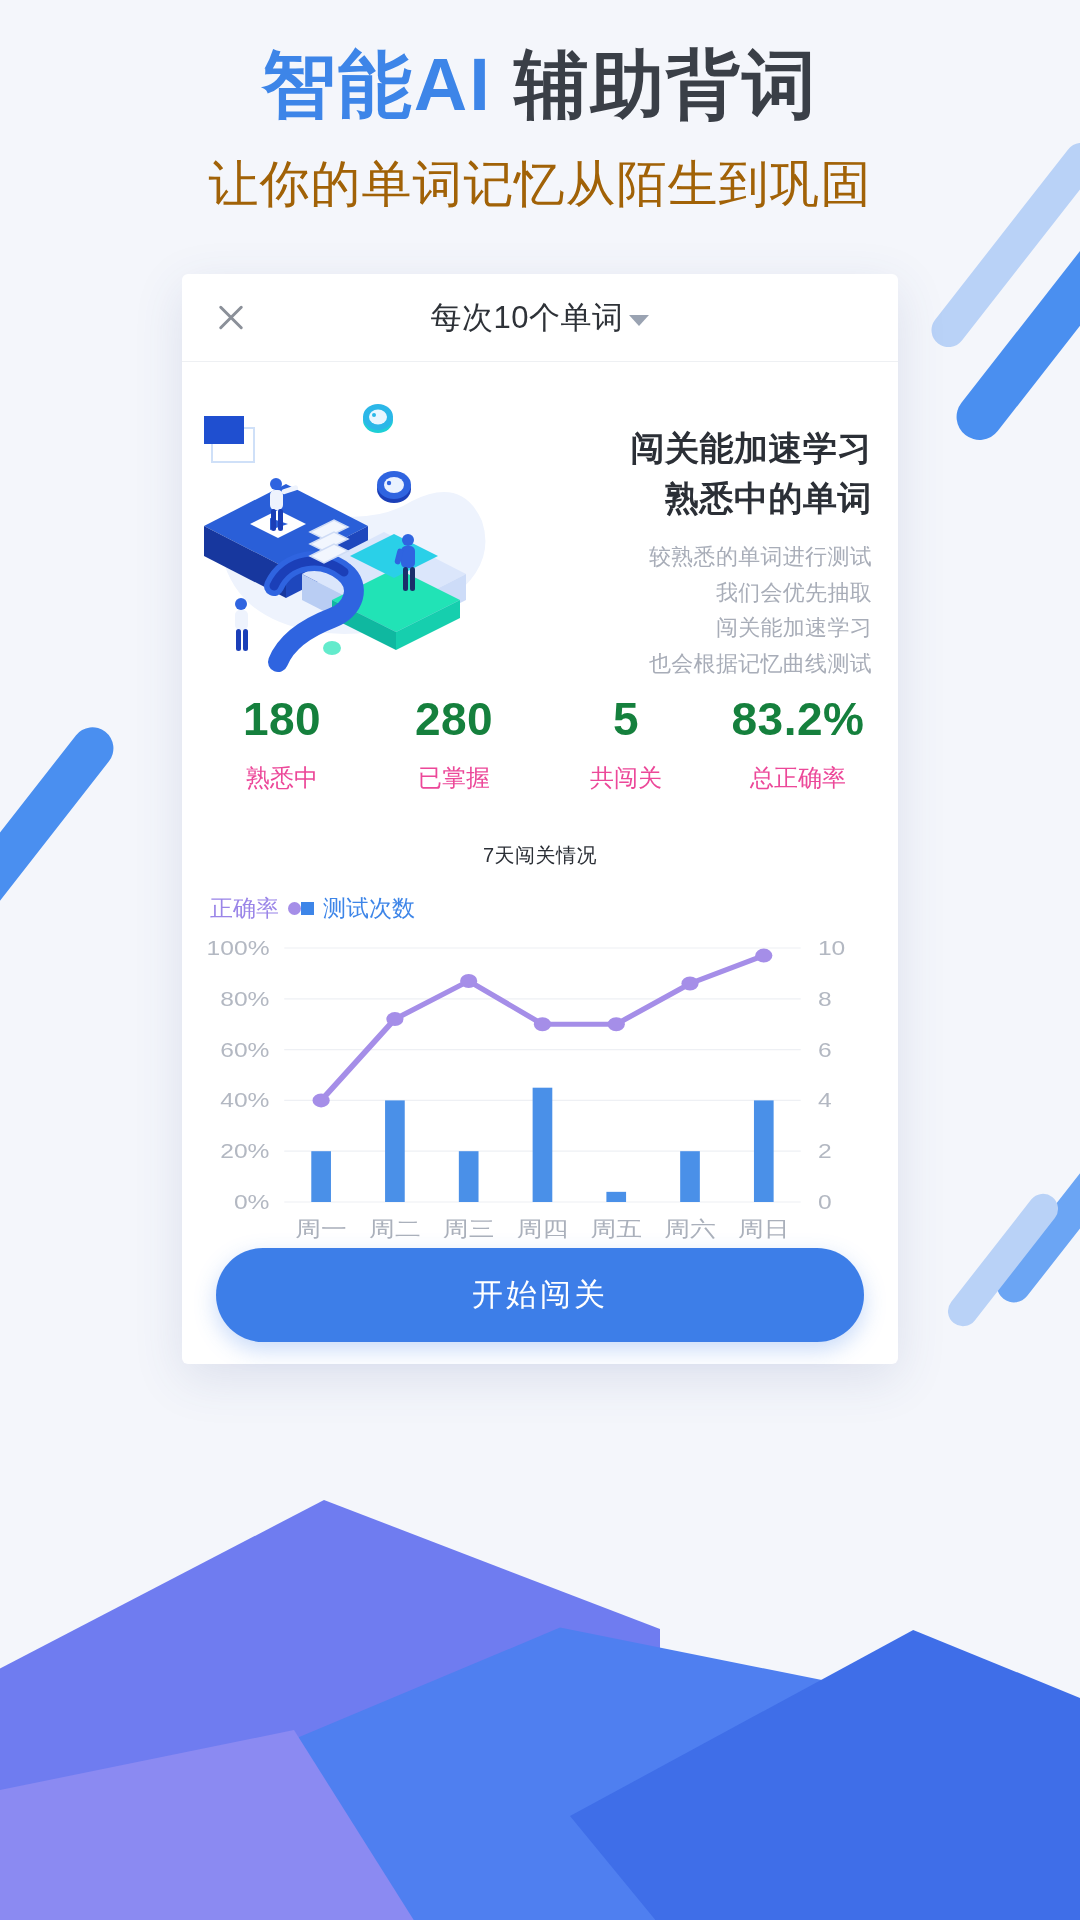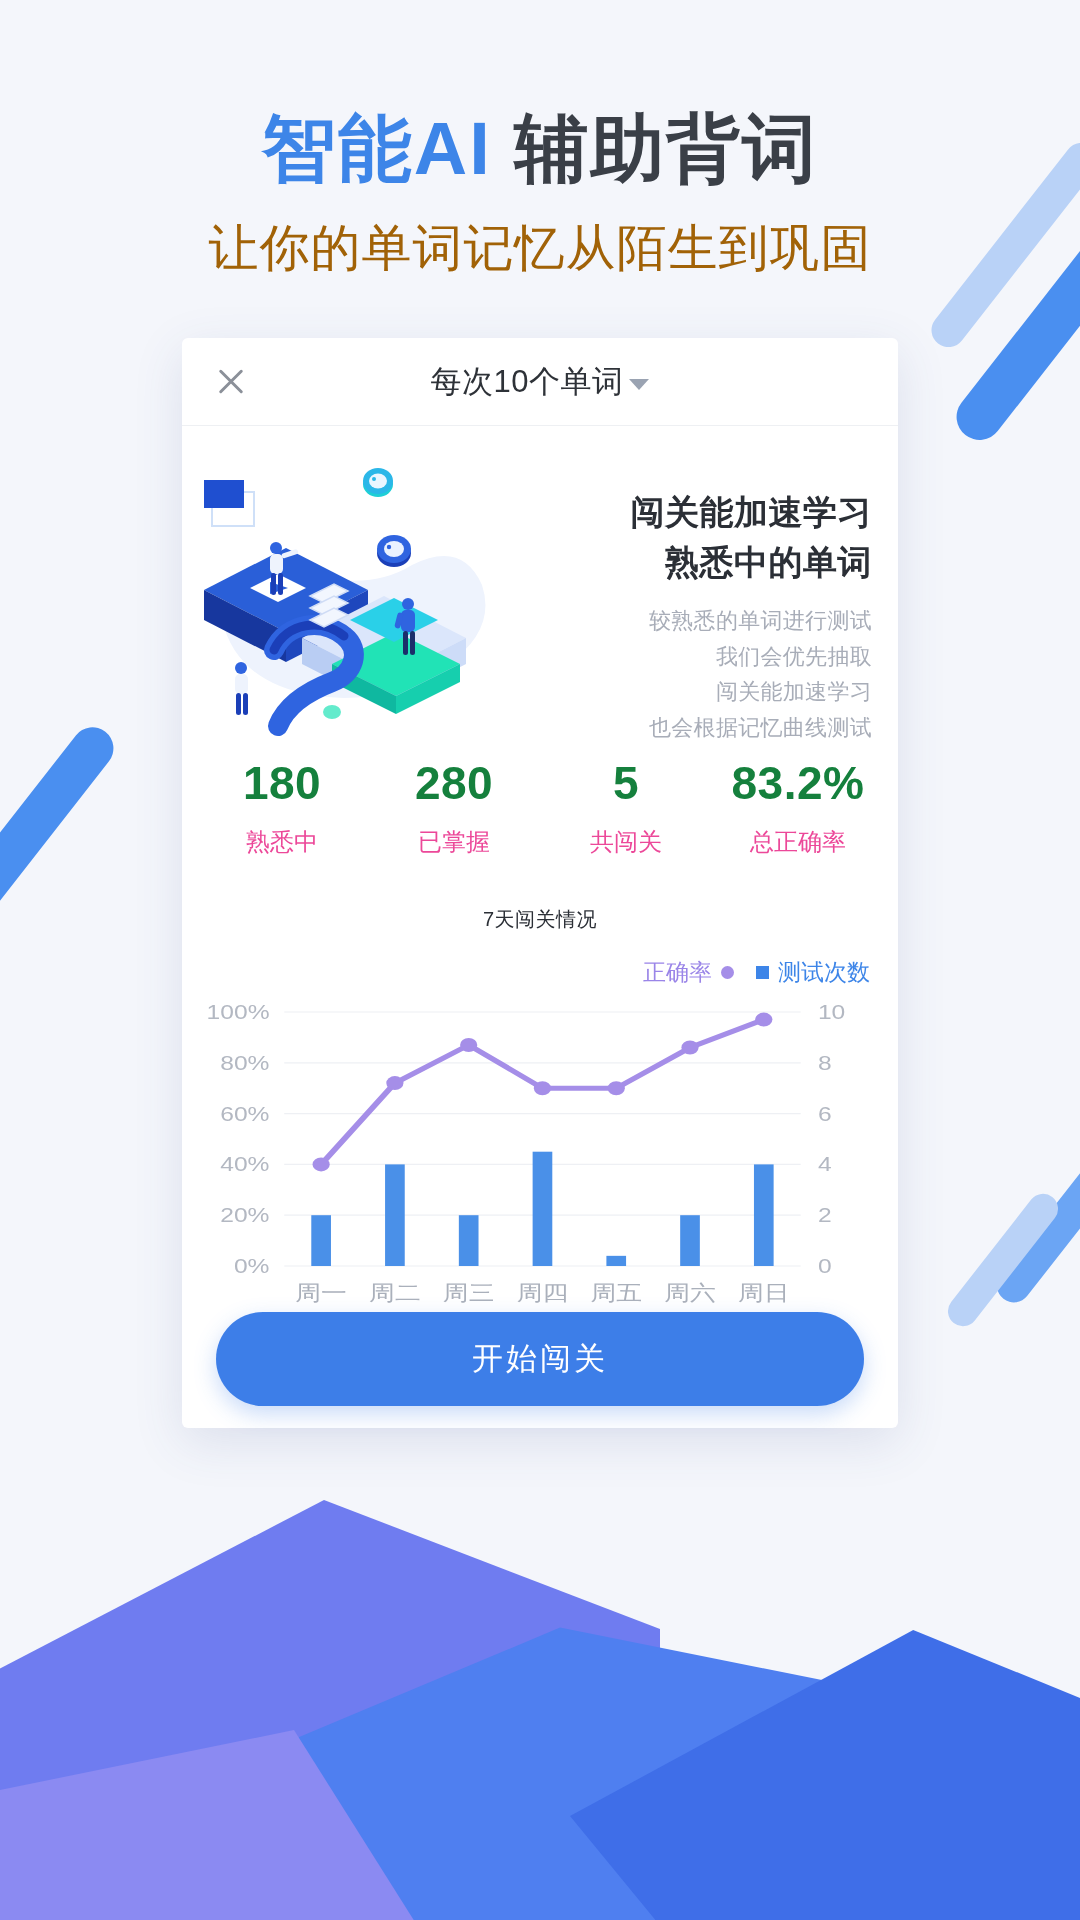--- a/index.html
+++ b/index.html
@@ -41,21 +41,21 @@
     background:#3f6ee8;
     clip-path:polygon(18% 100%, 0% 62%, 66% 0%, 100% 24%, 100% 100%);
   }
   .poly.p4 {
     left:0px; bottom:-10px; width:420px; height:200px;
     background:#8b8af2;
     clip-path:polygon(0% 30%, 70% 0%, 100% 100%, 0% 100%);
   }
 
   
-  .hero { position:relative; z-index:2; text-align:center; padding-top:108px; }
+  .hero { position:relative; z-index:2; text-align:center; padding-top:44px; }
   .hero-title {
     font-size:74px; font-weight:bold; letter-spacing:2px;
     line-height:1.1; color:#3a3f47; white-space:nowrap;
   }
   .hero-title .accent { color:#3d85e8; }
   .hero-sub {
     margin-top:26px; font-size:50px; color:#a16207; letter-spacing:1px;
     white-space:nowrap;
   }
 
@@ -132,22 +132,22 @@
     font-size:46px; font-weight:bold; color:#15803d; letter-spacing:.5px;
   }
   .stat-label { margin-top:16px; font-size:24px; color:#ec4899; }
 
   
   .chart-title {
     text-align:center; font-size:20px; color:#2b2f36; margin-top:48px;
     letter-spacing:.5px;
   }
   .legend-row {
-    display:flex; justify-content:flex-end;
-    padding:0 28px; margin-top:24px; align-items:center;gap:22px;
+    display:flex; justify-content:flex-start;
+    padding:0 28px; margin-top:24px; align-items:center;
   }
   .legend { display:flex; align-items:center; gap:9px; font-size:23px; }
   .legend.left  { color:#9a85e8; }
   .legend.right { color:#3d85e8; }
   .legend-dot { width:13px; height:13px; border-radius:50%; background:#a58ee8; }
   .legend-sq  { width:13px; height:13px; background:#3d85e8; }
 
   .chart-wrap { position:relative; margin:14px 26px 0 26px; height:310px; }
   .chart-svg { display:block; width:100%; height:100%; }
 

